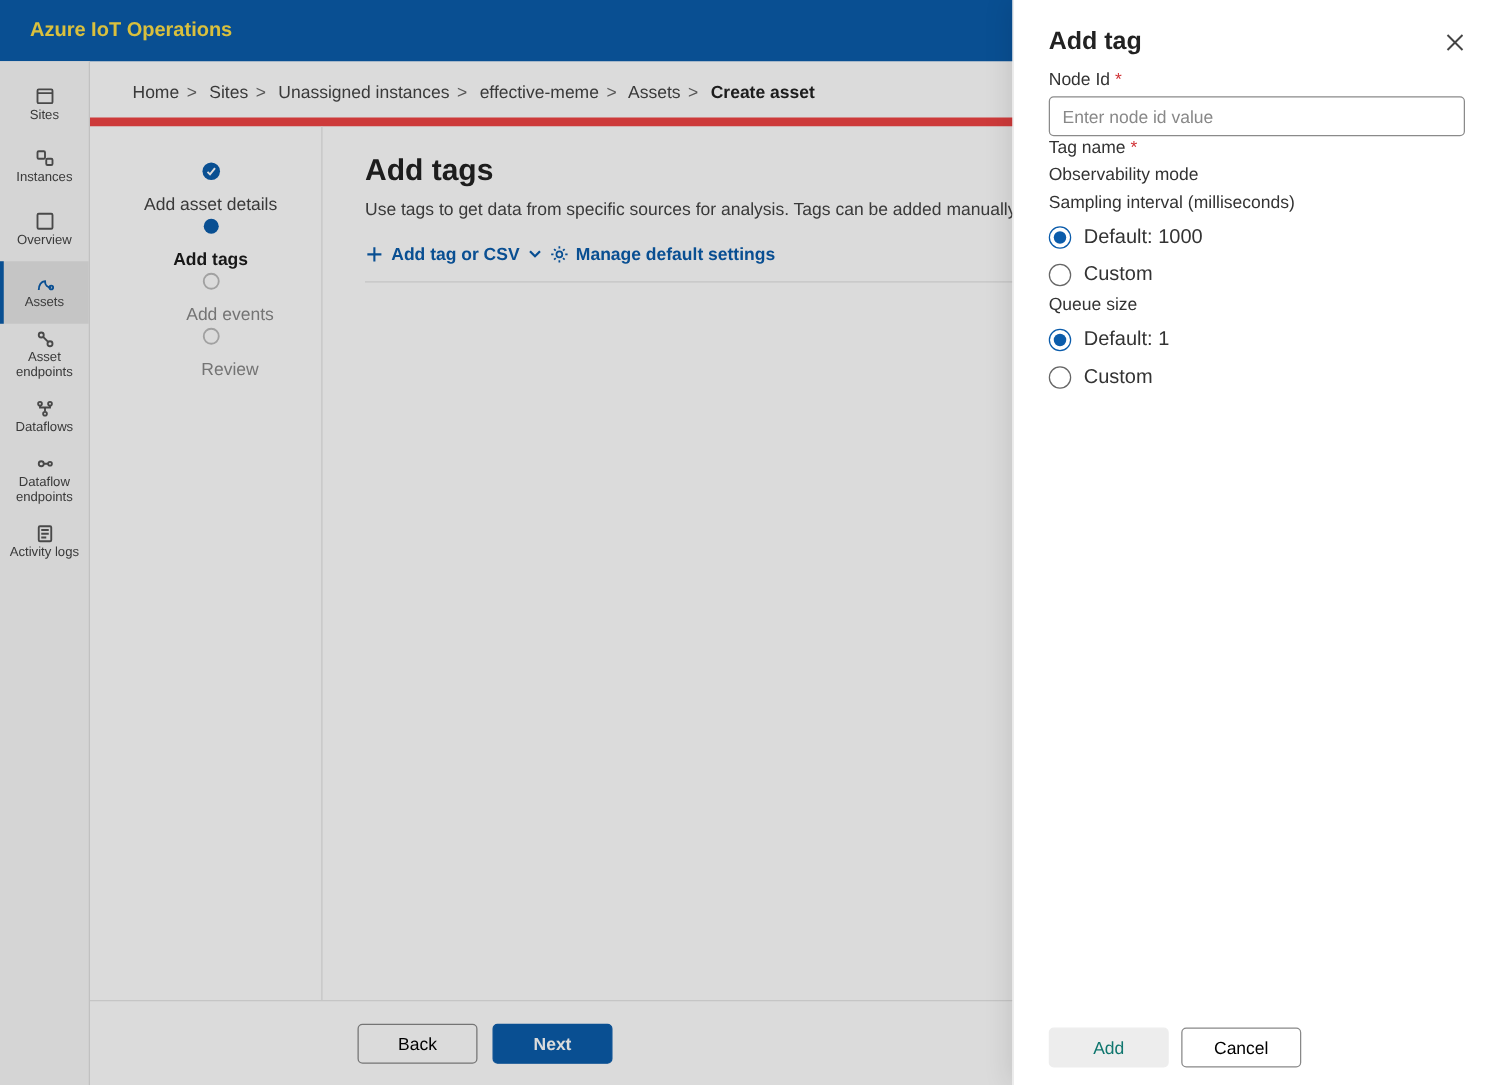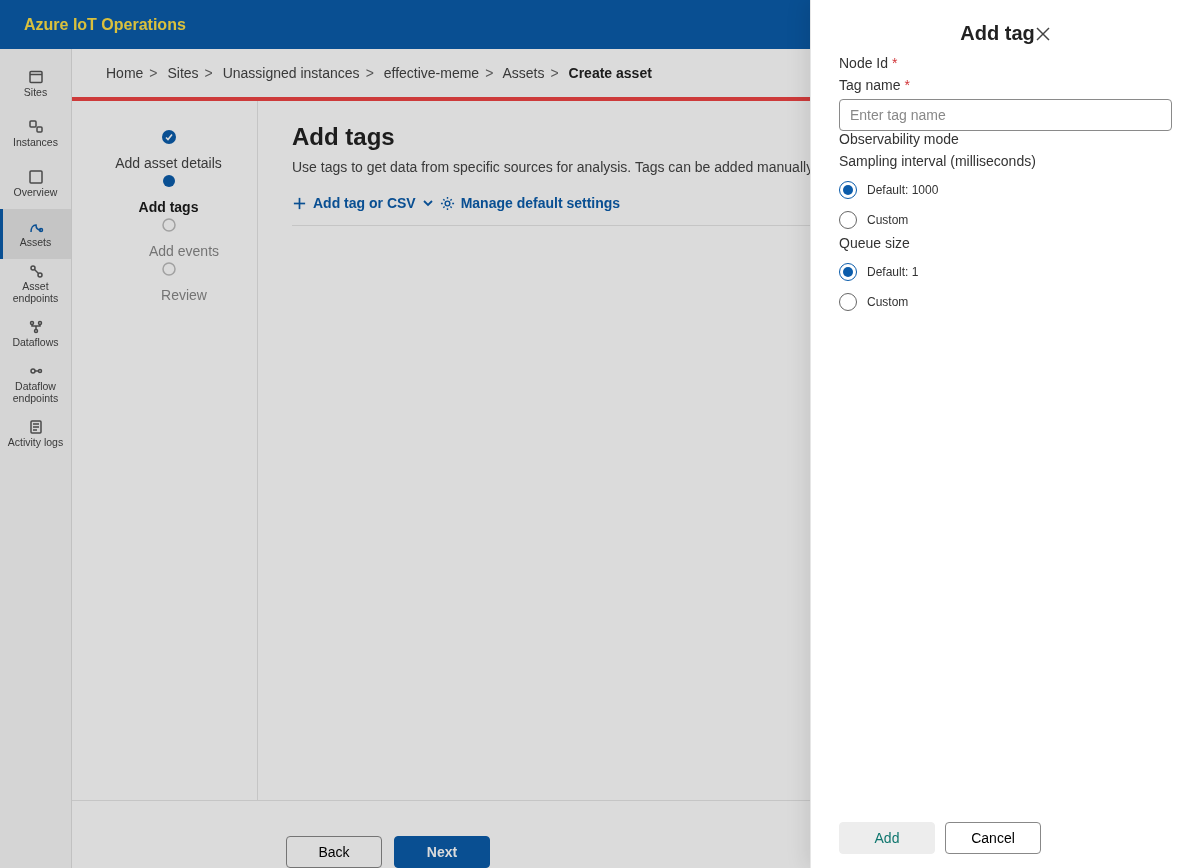--- a/index.html
+++ b/index.html
@@ -14,21 +14,21 @@
     
     .nav-rail { position:absolute; top:49px; left:0; width:72px; bottom:0; background:#f8f8f8; border-right:1px solid #e1e1e1; display:flex; flex-direction:column; align-items:center; padding-top:10px; }
     .nav-item { width:100%; height:50px; display:flex; flex-direction:column; align-items:center; justify-content:center; gap:2px; font-size:10.5px; color:#444; cursor:pointer; position:relative; }
     .nav-item.active { background:#e6e6e6; }
     .nav-item.active::before { content:""; position:absolute; left:0; top:0; bottom:0; width:3px; background:#0b5cab; }
     .nav-icon { width:16px; height:16px; stroke:#555; fill:none; stroke-width:1.5; }
     .nav-item.active .nav-icon { stroke:#0b5cab; }
     .nav-item .nav-label { text-align:center; line-height:1.1; }
 
     
-    .breadcrumbs { position:absolute; top:49px; left:72px; right:0; height:52px; padding: 16px 34px 0; border-bottom:4px solid #ef4444; font-size:14px; color:#444; }
+    .breadcrumbs { position:absolute; top:49px; left:72px; right:0; height:52px; padding: 16px 34px 0; border-bottom:7px solid #ef4444; font-size:14px; color:#444; }
     .breadcrumbs a { color:#444; text-decoration:none; }
     .breadcrumbs .sep { margin: 0 6px; color:#666; }
     .breadcrumbs .current { color:#222; font-weight:600; }
 
     
     .content { position:absolute; top:101px; left:72px; right:0; bottom:68px; display:flex; }
     .left-steps { width:186px; border-right:1px solid #e6e6e6; padding:28px 14px 0 22px; }
     .step { display:flex; align-items:center; gap:10px; font-size:14px; height:44px; cursor:pointer; color:#555;flex-direction:column; }
     .step .step-label.bold { font-weight:600; color:#222; }
     .step svg { width:16px; height:16px; }
@@ -38,39 +38,39 @@
 
     .main { flex:1; padding: 22px 34px 0; overflow:auto; }
     .main-title { font-size:24px; color:#222; font-weight:600; margin-bottom:8px; }
     .main-desc { font-size:14px; color:#444; margin-bottom:14px; }
     .toolbar { display:flex; align-items:center; gap:6px; padding: 6px 0 14px; border-bottom:1px solid #e6e6e6; font-size:14px; font-weight:600; }
     .toolbar .tb-btn { display:flex; align-items:center; gap:6px; cursor:pointer; color:#0b5cab; }
     .toolbar .tb-btn.disabled { color:#888; cursor:default; }
     .tb-icon { width:15px; height:15px; }
 
     
-    .footer { position:absolute; left:72px; right:0; bottom:0; height:68px; border-top:1px solid #e6e6e6; display:flex; align-items:flex-end; gap:12px; padding-left: 214px; }
+    .footer { position:absolute; left:72px; right:0; bottom:0; height:68px; border-top:1px solid #e6e6e6; display:flex; align-items:center; gap:12px; padding-left: 214px; }
     .btn { height:32px; min-width:96px; border-radius:4px; font-size:14px; cursor:pointer; border:1px solid #888; background:#fff; }
     .btn.primary { background:#0b5cab; color:#fff; border-color:#0b5cab; font-weight:700; }
     .scrim-cover { position:absolute; top:0; left:0; width:810px; height:868px; background:rgba(0,0,0,0.14); z-index:5; }
 
     
     .side-panel { position:absolute; top:0; right:0; width:390px; height:868px; background:#fff; border-left:1px solid #e6e6e6; z-index:10; display:flex; flex-direction:column; box-shadow:-4px 0 20px rgba(0,0,0,0.1); }
-    .panel-header { display:flex; align-items:center; justify-content:center; padding: 22px 28px 10px 28px; }
+    .panel-header { display:flex; align-items:center; justify-content:space-between; padding: 22px 28px 10px 28px; }
     .panel-title { font-size:20px; font-weight:600; color:#222; }
     .close-x { width:16px; height:16px; cursor:pointer; stroke:#444; stroke-width:1.5; fill:none; }
     .panel-body { flex:1; padding: 0 28px; overflow:auto; }
     .field-label { font-size:14px; color:#333; margin-bottom:6px; display:block; }
     .req { color:#d13438; }
     .text-input, .select-input { width:100%; height:32px; border:1px solid #8a8a8a; border-radius:4px; padding:0 10px; font-size:14px; color:#222; background:#fff; }
     .text-input::placeholder { color:#888; }
     .select-input { display:flex; align-items:center; justify-content:space-between; cursor:pointer; }
     .chev { width:12px; height:12px; stroke:#555; stroke-width:1.8; fill:none; }
     .radio-group { margin-top:6px; }
-    .radio-row { display:flex; align-items:center; gap:10px; height:30px; cursor:pointer; font-size:12px; color:#333; }
+    .radio-row { display:flex; align-items:center; gap:10px; height:30px; cursor:pointer; font-size:16px; color:#333; }
     .radio { width:18px; height:18px; border-radius:50%; border:1px solid #666; display:inline-flex; align-items:center; justify-content:center; }
     .radio.selected { border-color:#0b5cab; }
     .radio.selected::after { content:""; width:10px; height:10px; border-radius:50%; background:#0b5cab; }
 
     .panel-footer { height:60px; padding:0 28px; display:flex; align-items:center; gap:10px; border-top:none; }
     .btn.disabled { background:#ededed; color:#0f766e; border-color:#ededed; cursor:default; }
   </style>
 </head>
 <body>
 
@@ -226,25 +226,25 @@
     <svg class="close-x" viewBox="0 0 16 16">
         <line x1="2" y1="2" x2="14" y2="14"></line>
         <line x1="14" y1="2" x2="2" y2="14"></line>
       </svg>
   </div>
   <div class="panel-body">
 
     <label class="field-label">
       <span>Node Id</span> <span class="req">*</span>
     </label>
+    <input class="text-input" placeholder="Enter node id value" style="">
 
     <label class="field-label">
       <span>Tag name</span> <span class="req">*</span>
     </label>
-    <input class="text-input" placeholder="Enter tag name" style="">
 
     <label class="field-label">Observability mode</label>
 
     <label class="field-label">Sampling interval (milliseconds)</label>
     <div class="radio-group">
       <div class="radio-row">
         <span class="radio selected"></span>
         <span>Default: 1000</span>
       </div>
       <div class="radio-row">

